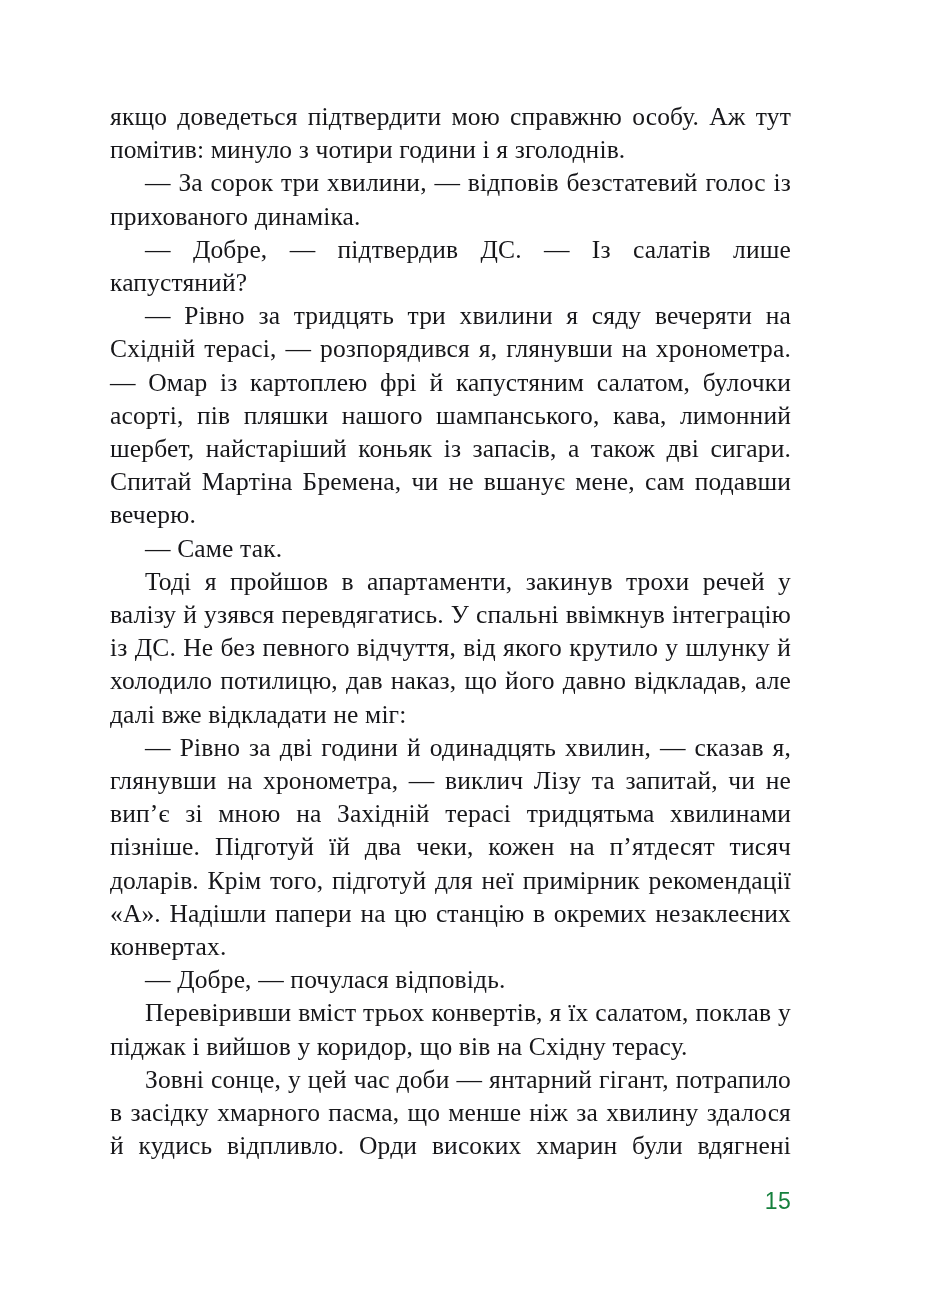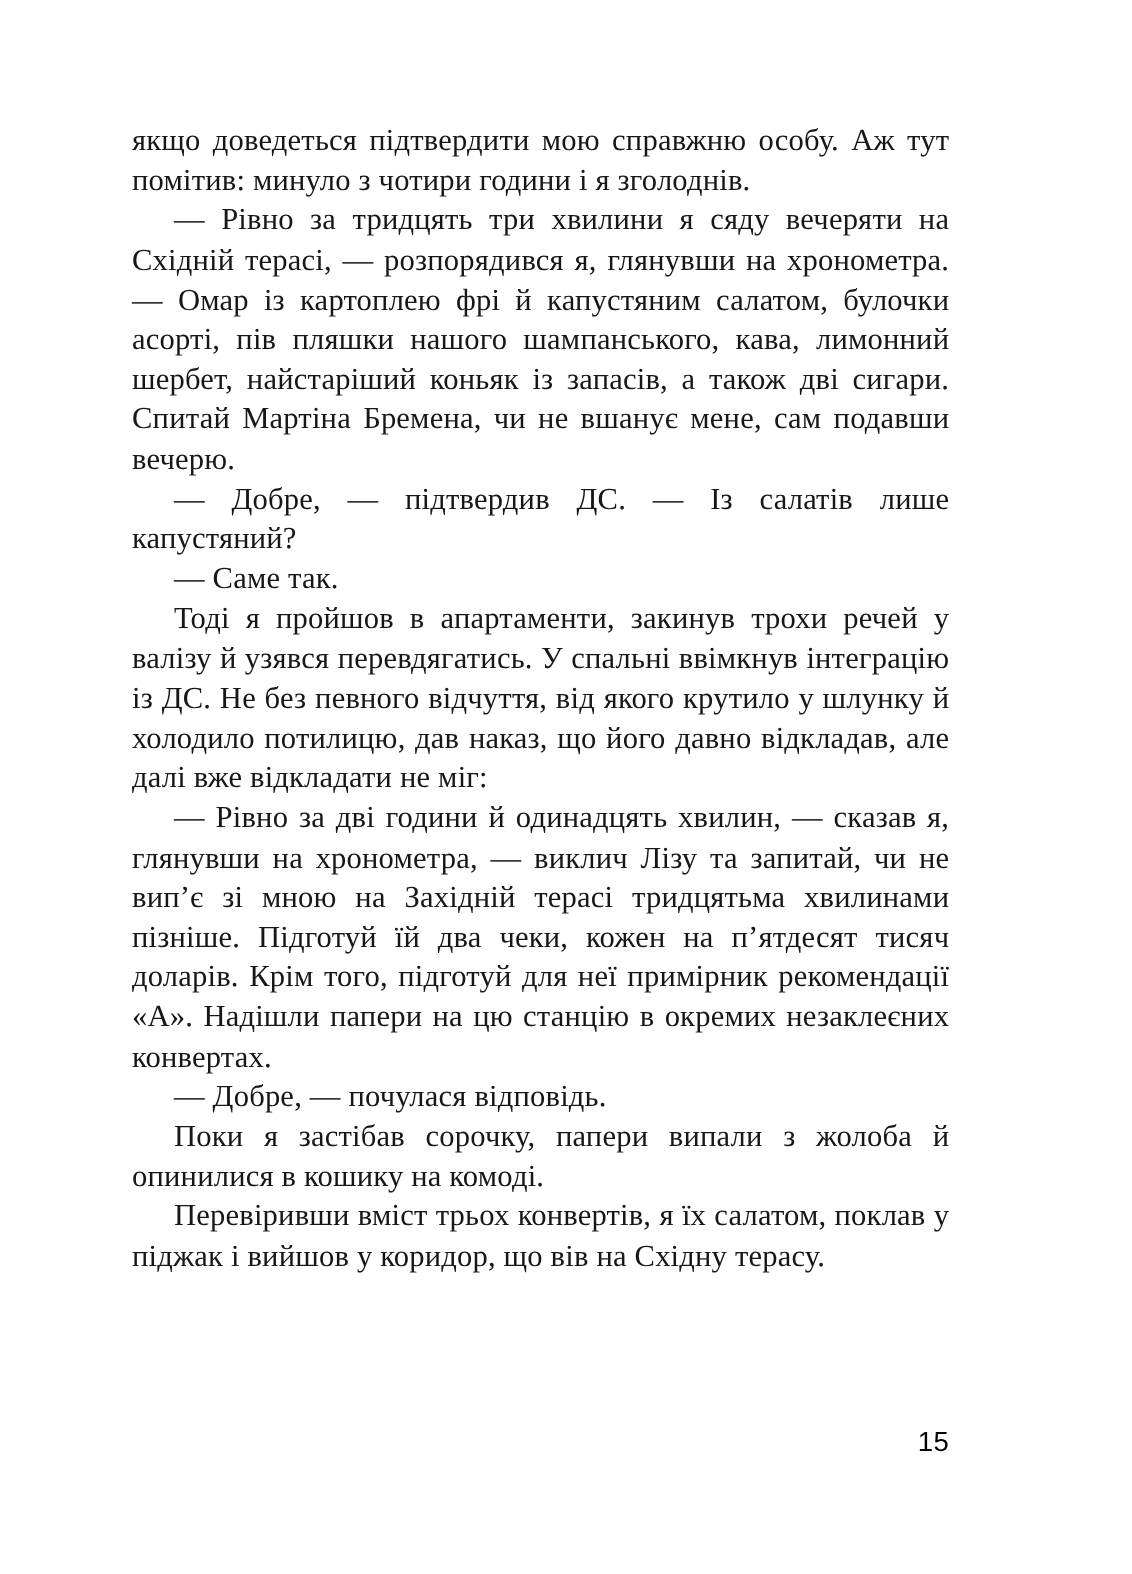--- a/index.html
+++ b/index.html
@@ -55,49 +55,50 @@
   }
 
   #page-number {
     position: absolute;
     left: 0;
     top: 1188px;
     width: 791px;
     text-align: right;
     font-family: "Liberation Sans", "DejaVu Sans", sans-serif;
     font-size: 23px;
-    color: #000000;
+    color: #15803d;
     letter-spacing: 0.3px;
   }
 </style>
 </head>
 <body>
 
 <div id="page">
 
   <div id="text-block">
 
     <p class="para cont">якщо доведеться підтвердити мою справжню особу. Аж тут помітив: минуло з чотири години і я зголоднів.</p>
 
 
+    <p class="para">— За сорок три хвилини, — відповів безстатевий голос із прихованого динаміка.</p>
+
+    <p class="para">— Добре, — підтвердив ДС. — Із салатів лише капустяний?</p>
 
     <p class="para">— Рівно за тридцять три хвилини я сяду вечеряти на Східній терасі, — розпорядився я, глянувши на хронометра. — Омар із картоплею фрі й капустяним салатом, булочки асорті, пів пляшки нашого шампанського, кава, лимонний шербет, найстаріший коньяк із запасів, а також дві сигари. Спитай Мартіна Бремена, чи не вшанує мене, сам подавши вечерю.</p>
-
-    <p class="para">— Добре, — підтвердив ДС. — Із салатів лише капустяний?</p>
 
     <p class="para">— Саме так.</p>
 
     <p class="para">Тоді я пройшов в апартаменти, закинув трохи речей у валізу й узявся перевдягатись. У спальні ввімкнув інтеграцію із ДС. Не без певного відчуття, від якого крутило у шлунку й холодило потилицю, дав наказ, що його давно відкладав, але далі вже відкладати не міг:</p>
 
     <p class="para">— Рівно за дві години й одинадцять хвилин, — сказав я, глянувши на хронометра, — виклич Лізу та запитай, чи не вип’є зі мною на Західній терасі тридцятьма хвилинами пізніше. Підготуй їй два чеки, кожен на п’ятдесят тисяч доларів. Крім того, підготуй для неї примірник рекомендації «А». Надішли папери на цю станцію в окремих незаклеєних конвертах.</p>
 
     <p class="para">— Добре, — почулася відповідь.</p>
 
-    <p class="para">Поки я застібав сорочку, папери випали з жолоба й опинилися в кошику на комоді.</p>
 
     <p class="para">Перевіривши вміст трьох конвертів, я їх салатом, поклав у піджак і вийшов у коридор, що вів на Східну терасу.</p>
 
+    <p class="para clipped">Зовні сонце, у цей час доби — янтарний гігант, потрапило в засідку хмарного пасма, що менше ніж за хвилину здалося й кудись відпливло. Орди високих хмарин були вдягнені</p>
 
   </div>
 
   <div id="page-number">15</div>
 
 </div>
 
 </body></html>

